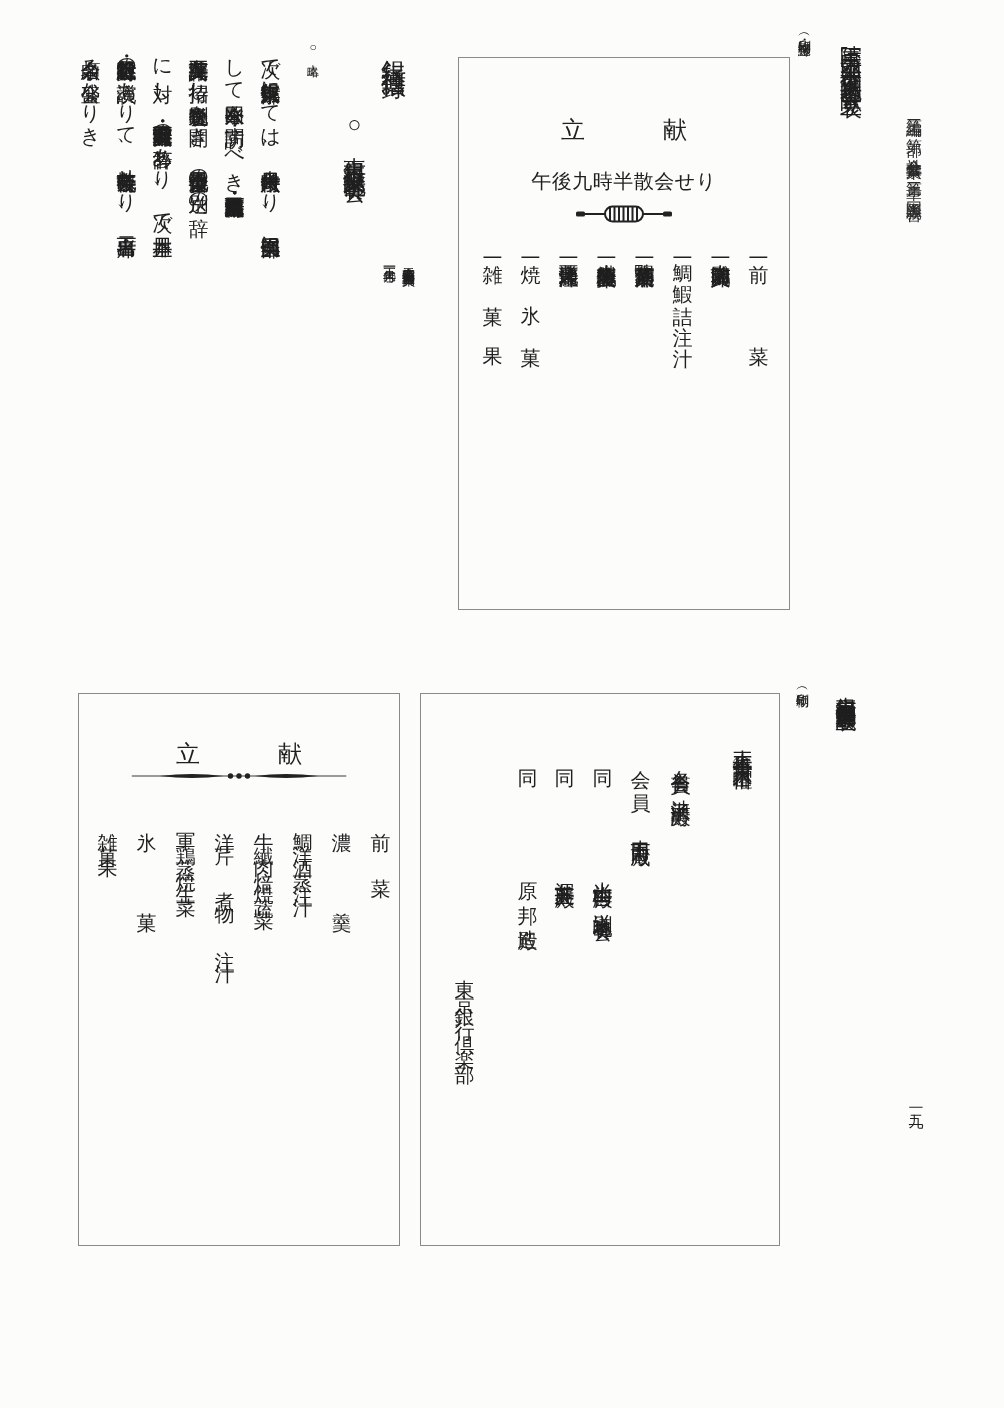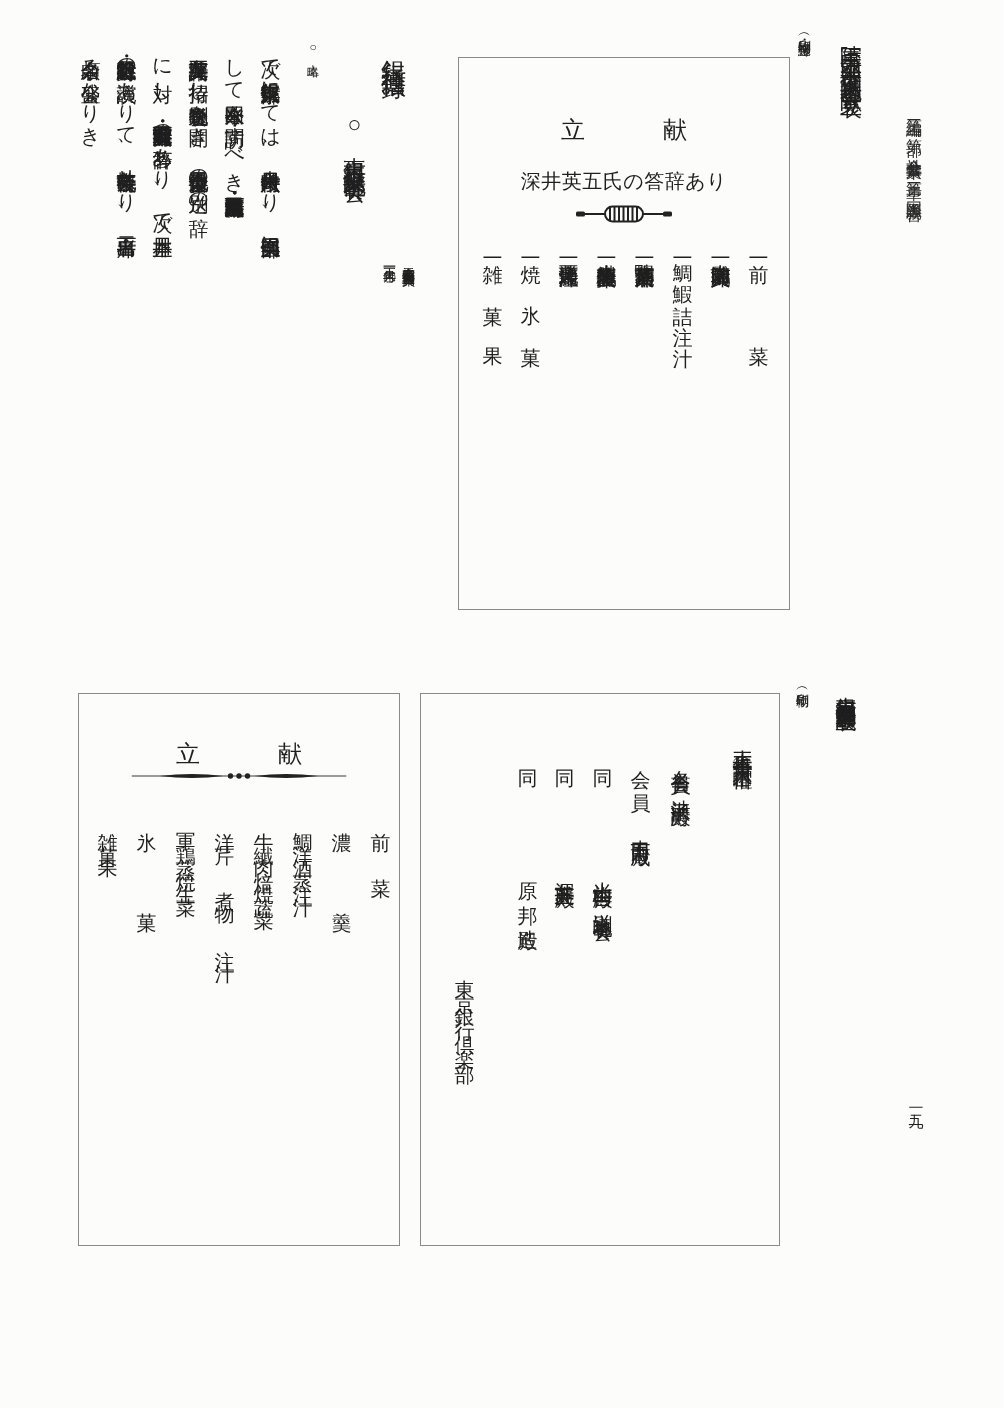--- a/index.html
+++ b/index.html
@@ -92,21 +92,21 @@
   <div class="v header">第三編　第一部　社会公共事業　第三章　国際親善</div>
 
   <div class="v title1">陸軍大臣山梨半造主催送別晩餐会献立表</div>
   <div class="v anno1">（印刷物・金縁）</div>
 
   <div class="card box1">
     <div class="card-heading hd1">
       <span>立</span>
       <span>献</span>
     </div>
-    <div class="date1">深井英五氏の答辞あり</div>
+    <div class="date1">午後九時半散会せり</div>
     <svg class="divider divider1" width="96" height="20" viewBox="0 0 96 20">
       <g fill="#222" stroke="none">
         <rect x="0" y="7.5" width="9" height="5" rx="1.5"></rect>
         <rect x="8" y="9" width="22" height="2"></rect>
         <rect x="66" y="9" width="22" height="2"></rect>
         <rect x="87" y="7.5" width="9" height="5" rx="1.5"></rect>
       </g>
       <rect x="29" y="2.5" width="38" height="15" rx="7.5" fill="none" stroke="#222" stroke-width="2"></rect>
       <g stroke="#222" stroke-width="2">
         <line x1="34" y1="3" x2="34" y2="17"></line>

